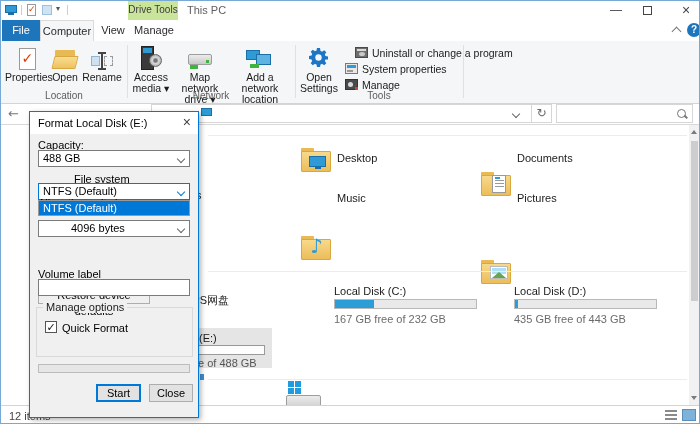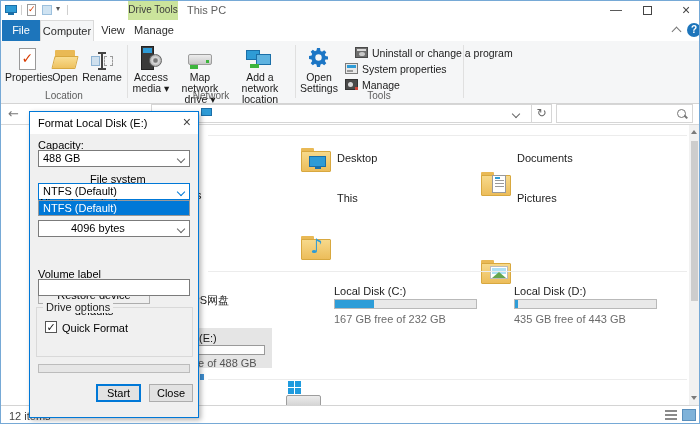--- a/index.html
+++ b/index.html
@@ -298,21 +298,21 @@
       </div>
       <div class="tile-label" style="left:516px;top:27px;">Documents</div>
     </div>
     <div class="frag" style="left:195px;top:64px;">s</div>
     <div>
       <div class="abs folderic" style="left:300px;top:63px;">
         <div class="tabp"></div>
           <div class="body"></div>
         <div class="glyph" style="position:absolute;left:9px;top:-2px;font-size:20px;color:#2e9bd6;">♪</div>
       </div>
-      <div class="tile-label" style="left:336px;top:67px;">This</div>
+      <div class="tile-label" style="left:336px;top:67px;">Music</div>
     </div>
     <div>
       <div class="abs folderic" style="left:480px;top:63px;">
         <div class="tabp"></div>
           <div class="body"></div>
         <div style="position:absolute;left:9px;top:6px;width:18px;height:13px;background:#fff;border:1px solid #bbb;">
           <div style="position:absolute;left:1px;top:1px;width:14px;height:6px;background:#aee0f5;"></div>
           <div style="position:absolute;left:1px;top:5px;width:0;height:0;border-left:7px solid transparent;border-right:7px solid transparent;border-bottom:6px solid #66a64f;"></div>
         </div>
       </div>
@@ -387,21 +387,21 @@
       <span class="dlg-lbl" style="left:8px;top:5px;">Format Local Disk (E:)</span>
       <span class="abs" style="right:7px;top:2px;font-size:14px;color:#444;">×</span>
     </div>
 
     <div class="dlg-lbl" style="left:8px;top:27px;">Capacity:</div>
     <div class="combo" style="left:8px;top:38px;width:152px;">
       <span>488 GB</span>
       <div class="chevdown"></div>
     </div>
 
-    <div class="dlg-lbl" style="left:24px;top:61px;padding-left:36px;">File system</div>
+    <div class="dlg-lbl" style="left:8px;top:61px;padding-left:36px;">File system</div>
     <div class="combo" style="left:8px;top:71px;width:152px;border-color:#0078d7;">
       <span>NTFS (Default)</span>
       <div class="chevdown" style="border-color:#0078d7;"></div>
     </div>
 
     <div class="dlg-lbl" style="left:8px;top:85px;z-index:1;">Allocation unit size</div>
     <div class="abs" style="left:8px;top:88px;width:152px;height:16px;background:#fff;border:1px solid #999;z-index:2;">
       <div style="height:100%;background:#0078d7;color:#fff;font-size:11px;line-height:14px;padding-left:4px;">NTFS (Default)</div>
     </div>
 
@@ -409,21 +409,21 @@
       <span>4096 bytes</span>
       <div class="chevdown"></div>
     </div>
 
     <div class="btn" style="left:8px;top:130px;width:112px;height:18px;line-height:16px;background:#efefef;margin-top:44px;">Restore device defaults</div>
 
     <div class="dlg-lbl" style="left:8px;top:156px;">Volume label</div>
     <input class="abs" style="left: 8px; top: 167px; width: 152px; height: 17px; border: 1px solid rgb(123, 123, 123); padding-left: 3px;" value="">
 
     <div class="groupbox" style="left:6px;top:195px;width:157px;height:50px;">
-      <span class="legend">Drive options</span>
+      <span class="legend">Manage options</span>
       <div class="cb" style="left:8px;top:13px;">✓</div>
       <div class="dlg-lbl" style="left:25px;top:14px;">Quick Format</div>
     </div>
 
     <div class="abs" style="left:8px;top:252px;width:152px;height:9px;background:#e6e6e6;border:1px solid #bcbcbc;"></div>
 
     <div class="btn" style="left:66px;top:272px;width:45px;height:18px;line-height:14px;border:2px solid #0078d7;">Start</div>
     <div class="btn" style="left:119px;top:272px;width:44px;height:18px;line-height:16px;">Close</div>
   </div>
 

